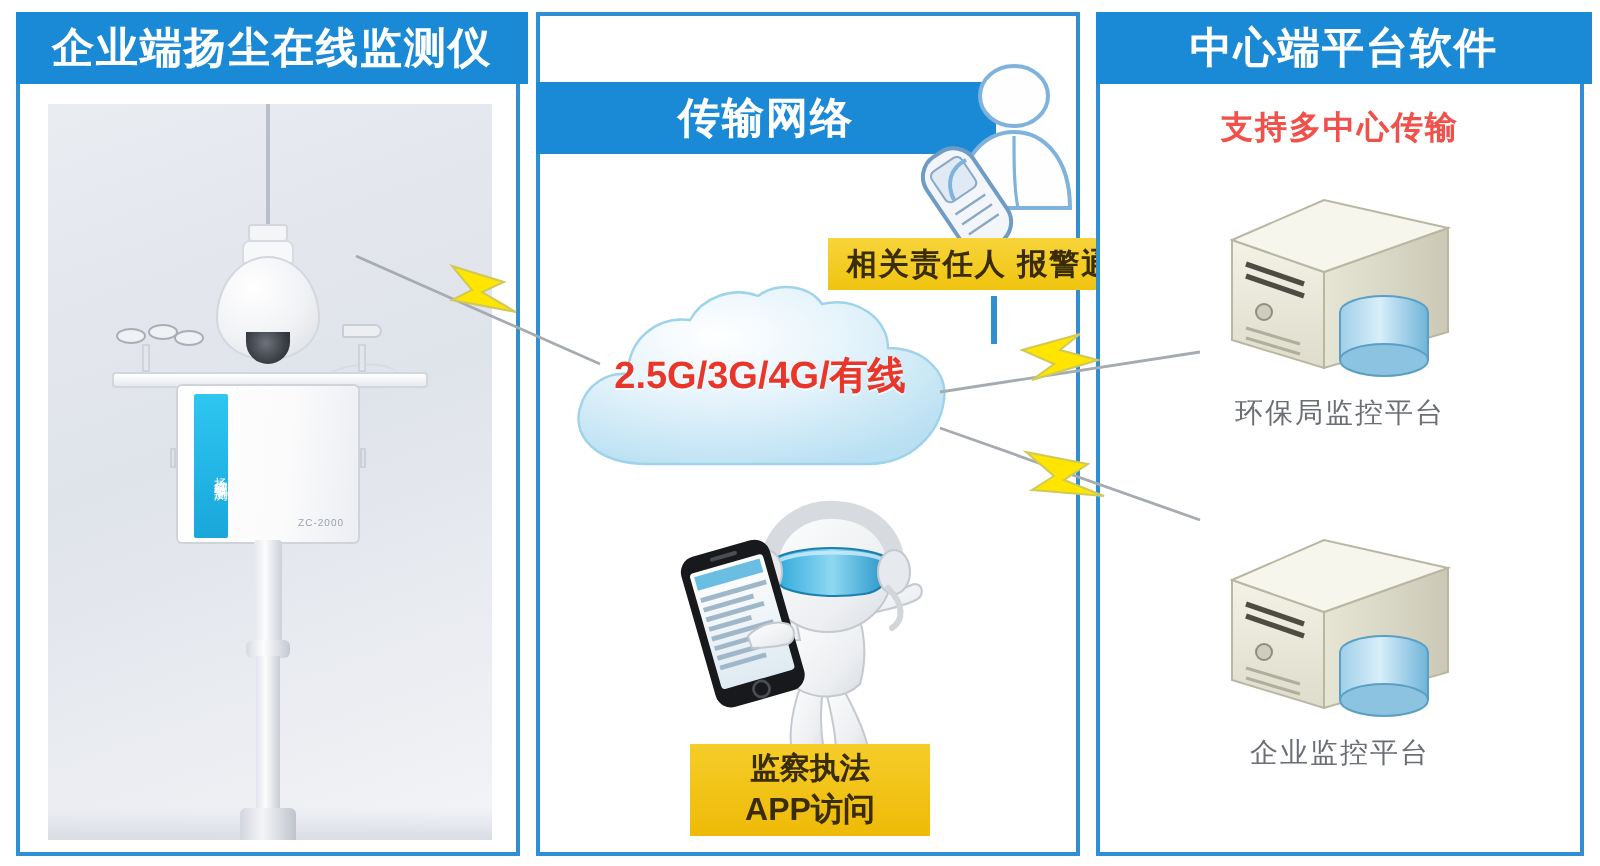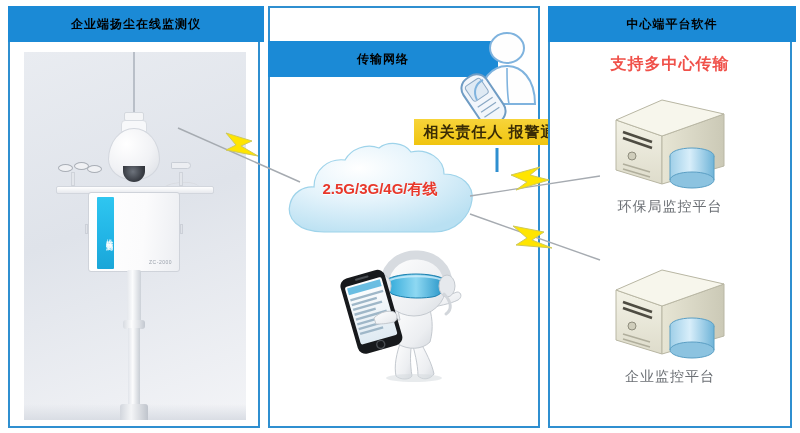--- a/index.html
+++ b/index.html
@@ -10,22 +10,22 @@
   .stage{position:absolute;left:0;top:0;width:800px;height:433px;background:#fff;}
 
   
   .panel{position:absolute;border:2px solid #2f8fd0;background:#ffffff;box-sizing:border-box;}
   #panel-left{left:8px;top:6px;width:252px;height:422px;}
   #panel-mid{left:268px;top:6px;width:272px;height:422px;}
   #panel-right{left:548px;top:6px;width:244px;height:422px;}
 
   .panel-title{
     position:absolute;left:-2px;top:-2px;
-    background:#1b8ad6;color:#000000;
-    font-size:12px;font-weight:bold;letter-spacing:1px;
+    background:#1b8ad6;color:#ffffff;
+    font-size:21px;font-weight:bold;letter-spacing:1px;
     display:flex;align-items:center;justify-content:center;
     box-sizing:border-box;
   }
   #title-left{width:256px;height:36px;}
   #title-mid{width:230px;height:36px;margin-top:35px;}
   #title-right{width:248px;height:36px;}
 
   
   .photo{
     position:absolute;left:14px;top:44px;width:222px;height:368px;
@@ -75,21 +75,21 @@
   .pole-collar{position:absolute;left:99px;top:268px;width:22px;height:9px;background:linear-gradient(90deg,#d7dbe1,#fdfdfe 40%,#c3c8d0);border-radius:3px;}
   .pole-bot{position:absolute;left:104px;top:276px;width:12px;height:92px;background:linear-gradient(90deg,#e1e4ea,#fcfcfd 40%,#c8cdd4);}
   .pole-base{position:absolute;left:96px;top:352px;width:28px;height:16px;background:linear-gradient(90deg,#d2d6dd,#f4f5f7 40%,#bfc4cc);border-radius:3px 3px 0 0;}
   .ground{position:absolute;left:0;top:352px;width:222px;height:16px;background:linear-gradient(180deg,rgba(215,220,228,0),#d9dde4);}
   .wire{position:absolute;left:136px;top:130px;width:40px;height:16px;border-top:1px solid #d8dbe0;border-radius:50%;transform:rotate(-6deg);}
 
   
   .cloud{position:absolute;left:276px;top:140px;width:208px;height:112px;}
   .cloud-text{
     position:absolute;left:0;top:38px;width:208px;text-align:center;
-    color:#e8372a;font-size:15px;font-weight:bold;line-height:21px;
+    color:#e8372a;font-size:19px;font-weight:bold;line-height:21px;
     text-shadow:0 1px 0 rgba(255,255,255,.85);
   }
 
   
   .person-phone{position:absolute;left:455px;top:30px;width:96px;height:92px;}
 
   
   .mascot{position:absolute;left:340px;top:250px;width:132px;height:132px;}
 
   
@@ -268,20 +268,24 @@
       <path d="M34 68 C40 62 48 60 54 62 C58 64 58 70 54 72 C46 74 40 74 36 74 Z" fill="url(#bodyg)" stroke="#c4c9cf" stroke-width="1"></path>
 
       <ellipse cx="74" cy="128" rx="28" ry="4" fill="#d6dade" opacity=".55"></ellipse>
     </svg>
   </div>
 
   <div class="callout" id="callout-alarm">
     <span>相关责任人 报警通知</span>
   </div>
 
+  <div class="callout" id="callout-app">
+    <span class="l1">监察执法</span>
+    <span class="l2">APP访问</span>
+  </div>
 
   <div class="panel" id="panel-right">
     <div class="panel-title" id="title-right">中心端平台软件</div>
 
     <div class="red-banner">支持多中心传输</div>
 
     <div class="server-group" id="server-1">
       <div class="server-art">
         <svg width="128" height="100" viewBox="0 0 128 100" xmlns="http://www.w3.org/2000/svg">
           <defs>

